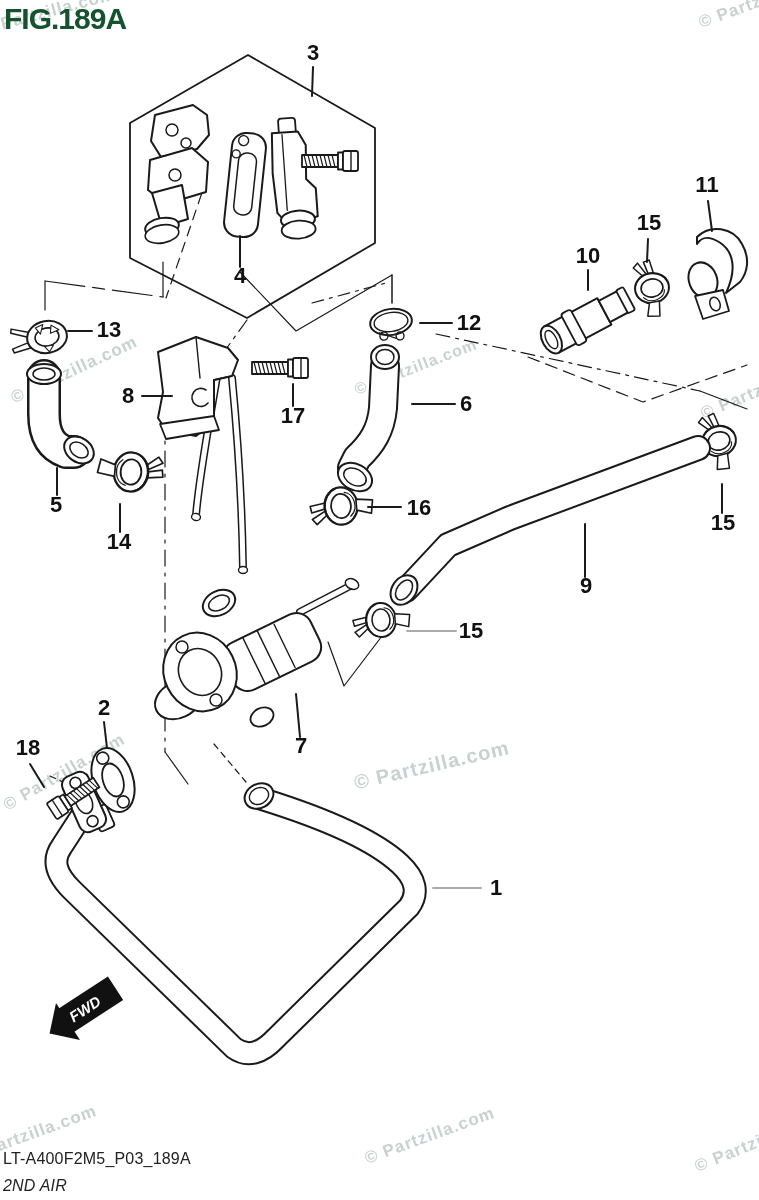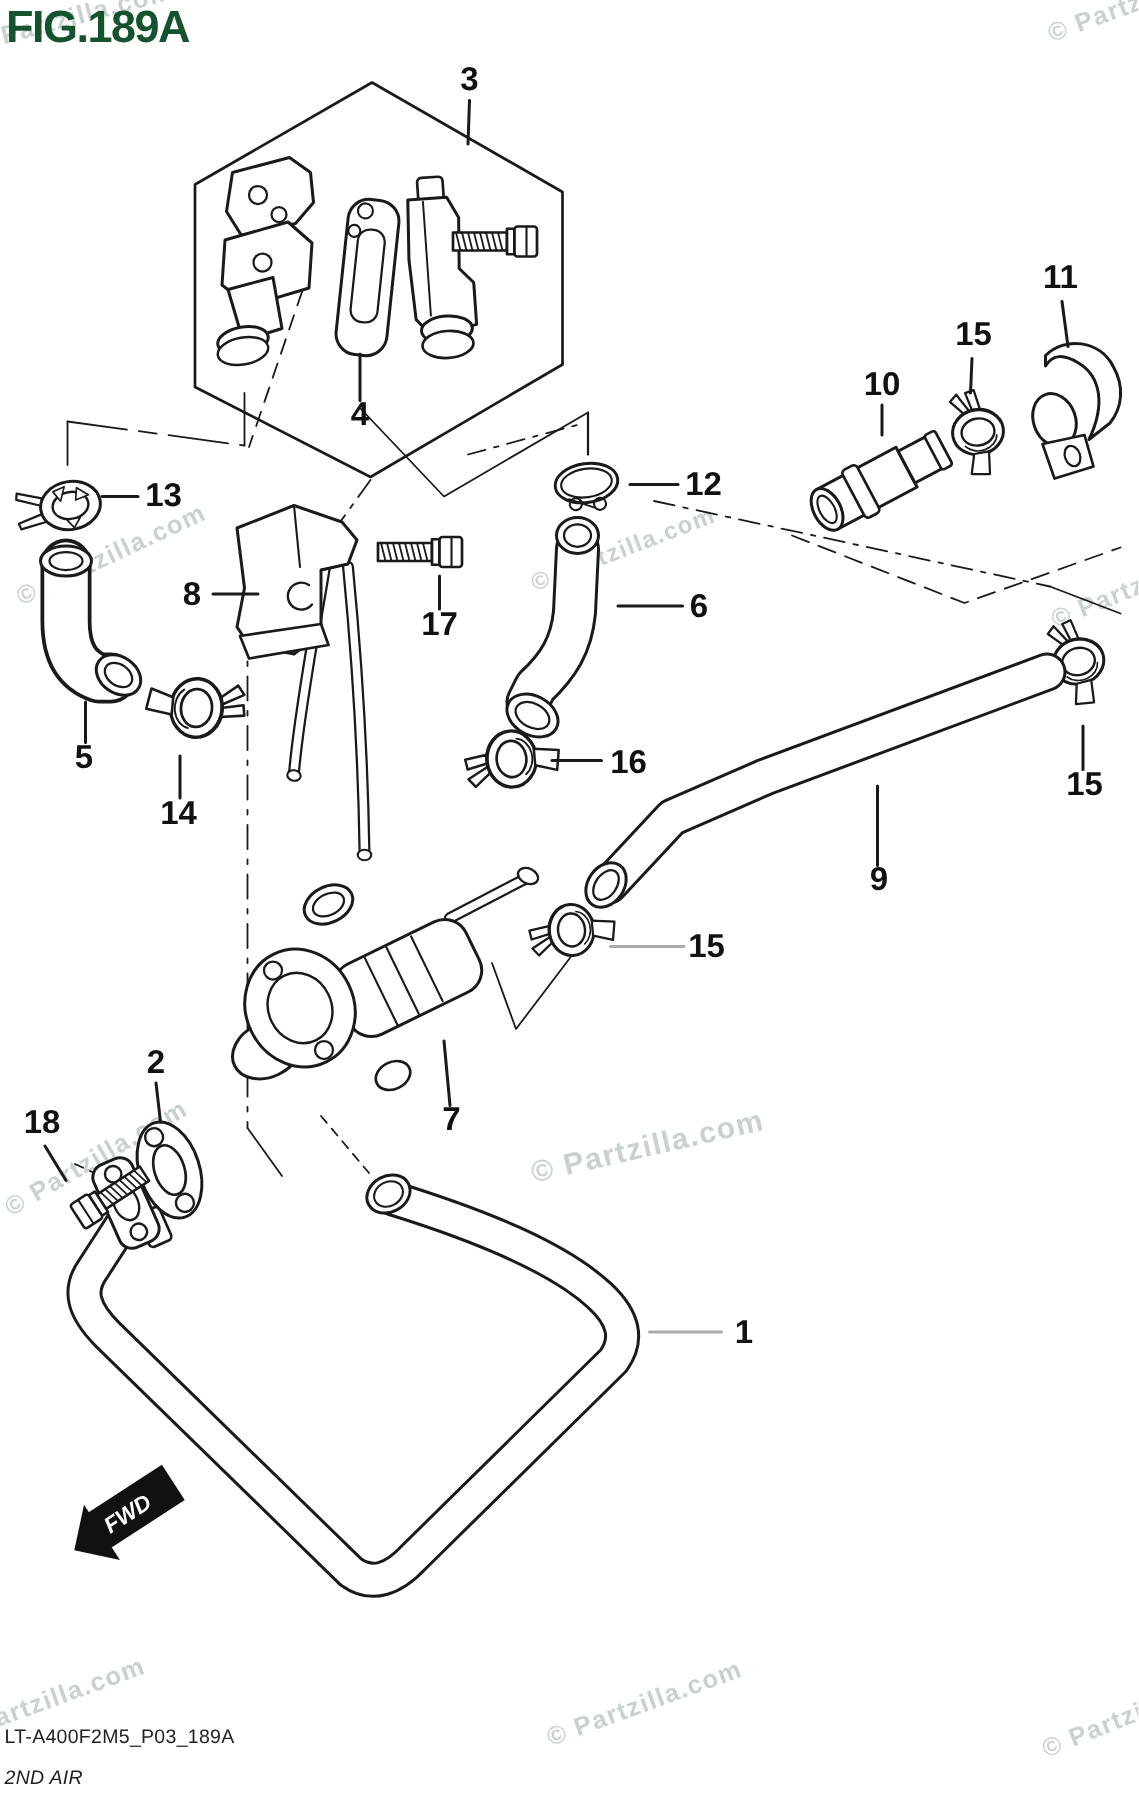--- a/index.html
+++ b/index.html
@@ -1,20 +1,20 @@
 <!DOCTYPE html>
 <html><head>
 <meta charset="utf-8">
 <style>
   html,body{margin:0;padding:0;background:#fff;}
   .page{position:relative;width:759px;height:1200px;background:#ffffff;overflow:hidden;
         font-family:"Liberation Sans","DejaVu Sans",sans-serif;}
   .fig-title{position:absolute;left:4px;top:2px;margin:0;font-size:30px;font-weight:900;
              letter-spacing:-1px;color:#14532d;text-align:center;}
-  .footer{position:absolute;left:3px;color:#222;font-size:13px;letter-spacing:0.2px;}
+  .footer{position:absolute;left:3px;color:#222;font-size:16px;letter-spacing:0.2px;}
   .footer.code{top:1150px;}
   .footer.caption{top:1177px;font-style:italic;}
   .watermark-layer{position:absolute;left:0;top:0;width:100%;height:100%;pointer-events:none;}
   .wm{position:absolute;white-space:nowrap;font-weight:700;letter-spacing:1px;
       transform-origin:0 0;opacity:.9;}
   svg text.plabel{font-family:"Liberation Sans","DejaVu Sans",sans-serif;font-weight:700;
       font-size:22px;fill:#111;}
   svg .leader{stroke:#1a1a1a;stroke-width:2;}
   svg .leader.gray{stroke:#ababab;}
   svg text.fwd{font-family:"Liberation Sans",sans-serif;font-weight:700;font-style:italic;

